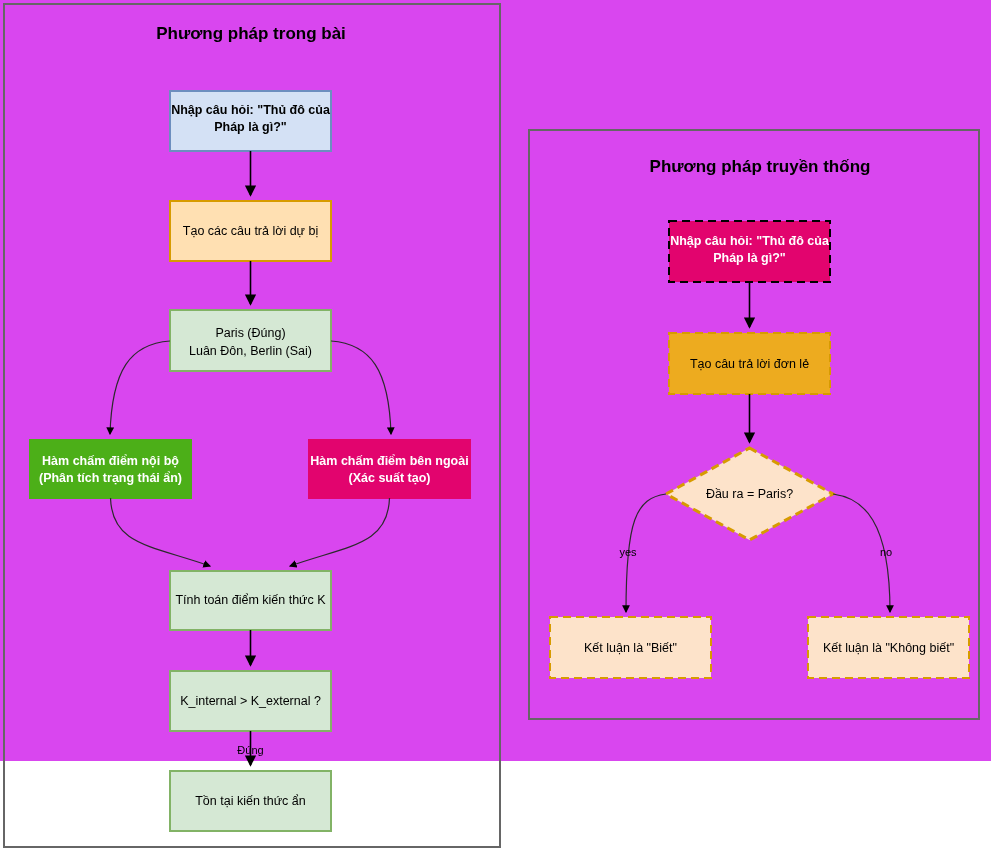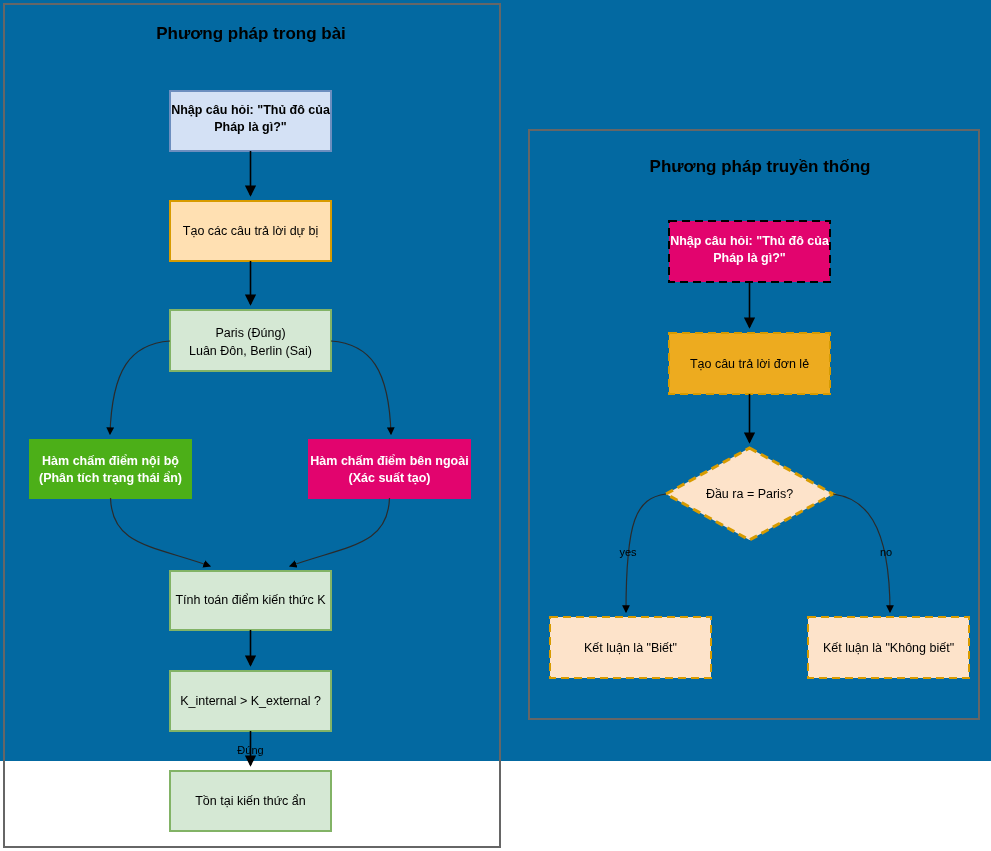--- a/index.html
+++ b/index.html
@@ -11,21 +11,21 @@
   body {
     font-family: "Liberation Sans", sans-serif;
     width: 991px;
     height: 851px;
     overflow: hidden;
   }
   #stage {
     position: relative;
     width: 991px;
     height: 761px;
-    background: #0369a1;
+    background: #d946ef;
   }
   svg.diagram {
     position: absolute;
     top: 0;
     left: 0;
     width: 991px;
     height: 851px;
   }
   .panel-frame {
     fill: none;

